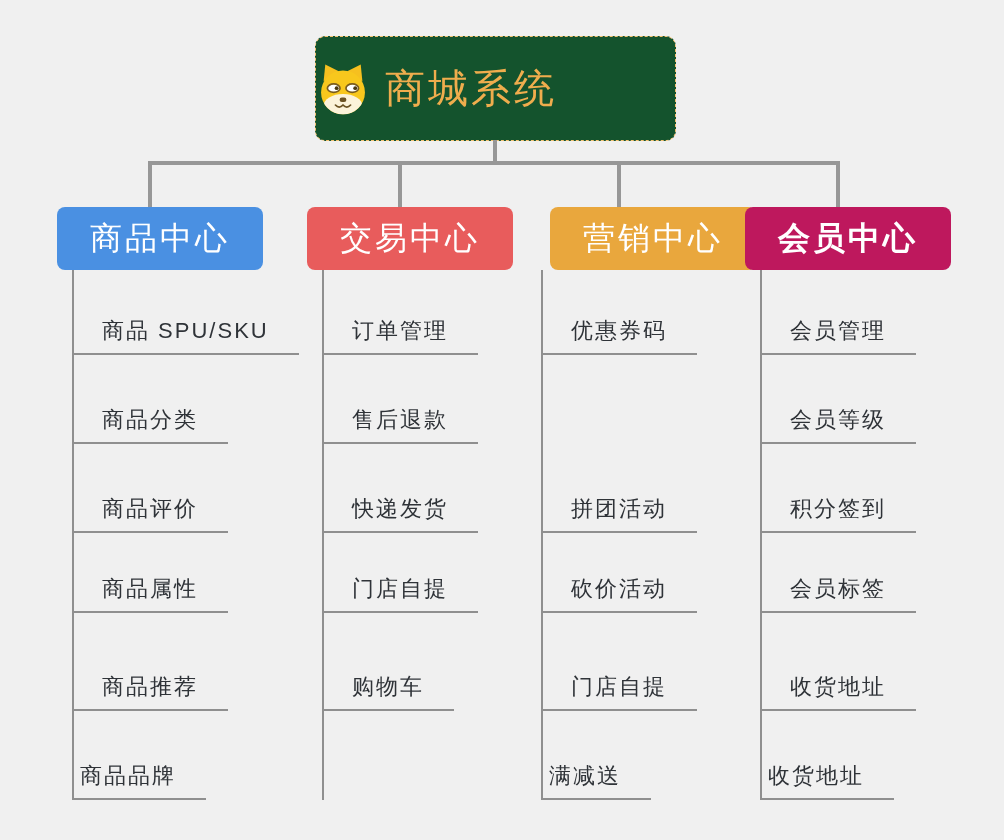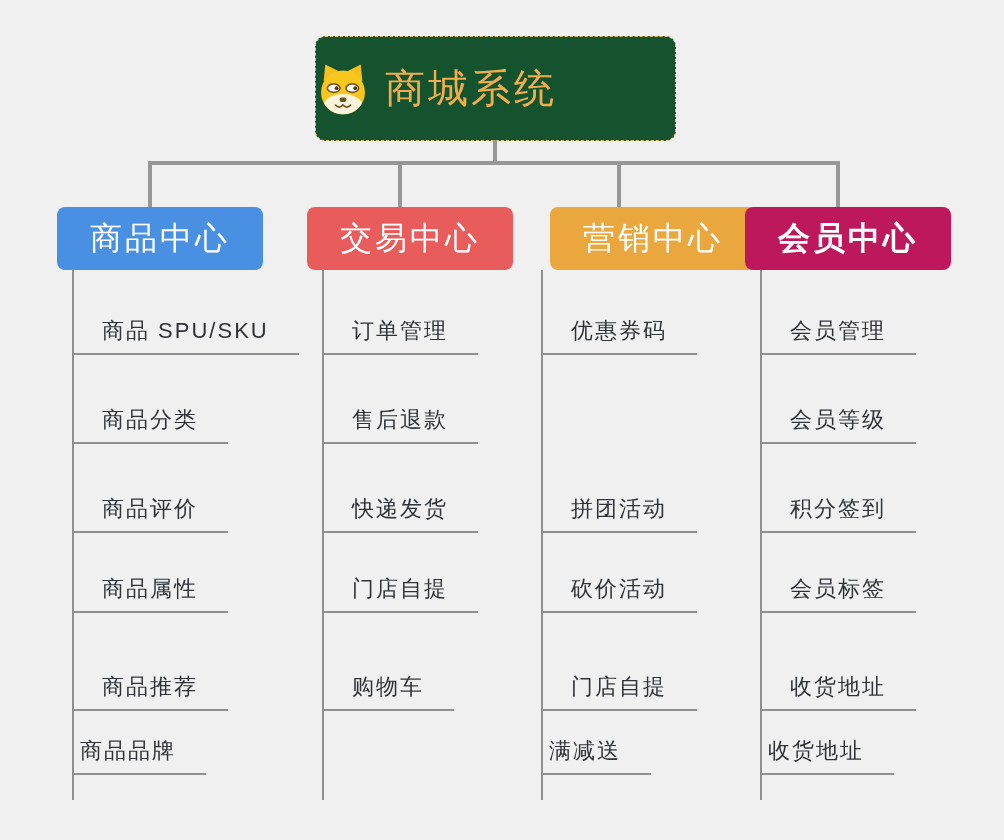--- a/index.html
+++ b/index.html
@@ -67,21 +67,21 @@
     line-height:28px;
     letter-spacing:2px;
     color:#2f3338;
     white-space:nowrap;
   }
   .item-0{top:110px;}
   .item-1{top:199px;}
   .item-2{top:288px;}
   .item-3{top:360px;margin-top:8px;}
   .item-4{top:466px;text-align:center;}
-  .item-5{top:530px;padding-left:8px;}
+  .item-5{top:555px;padding-left:8px;}
 </style>
 </head>
 <body>
 
 <div class="canvas">
 
   <div class="root-node">
     <svg class="doge" viewBox="0 0 64 64" aria-hidden="true">
       <defs>
         <clipPath id="headClip">

